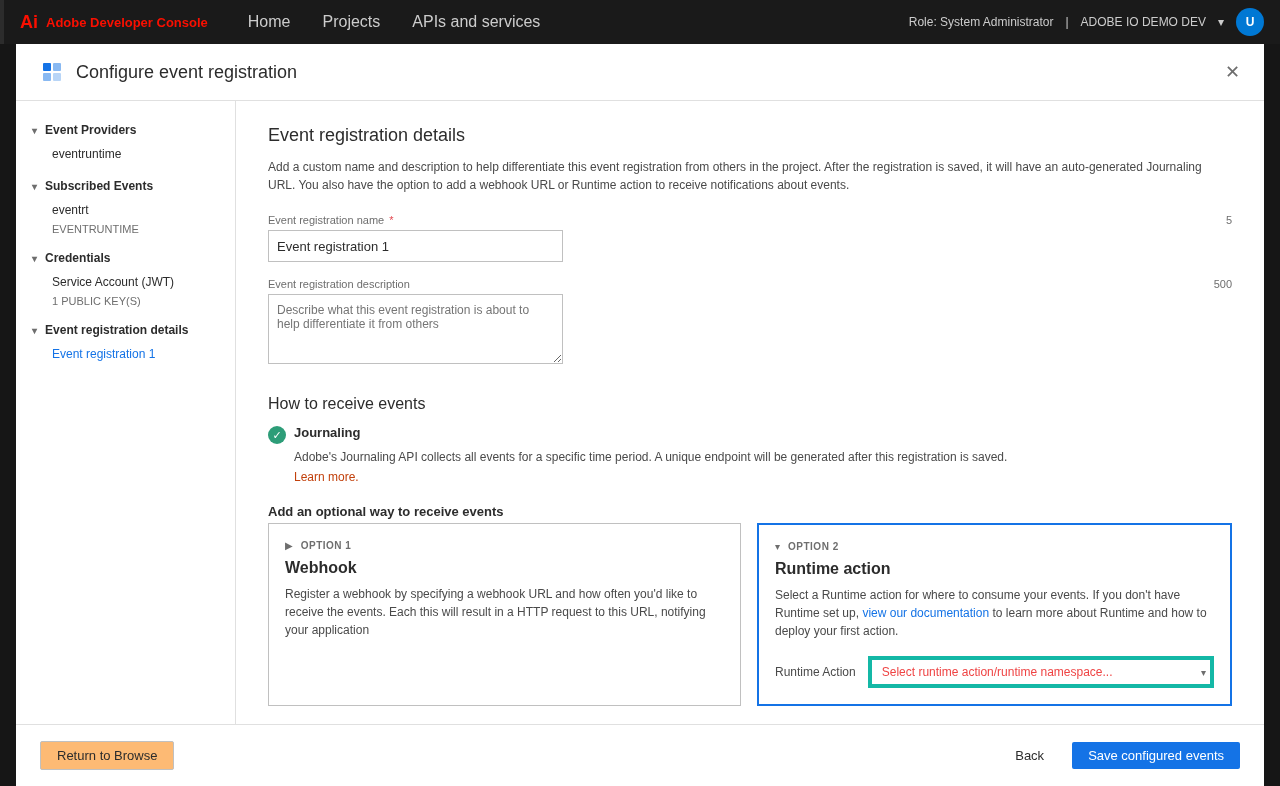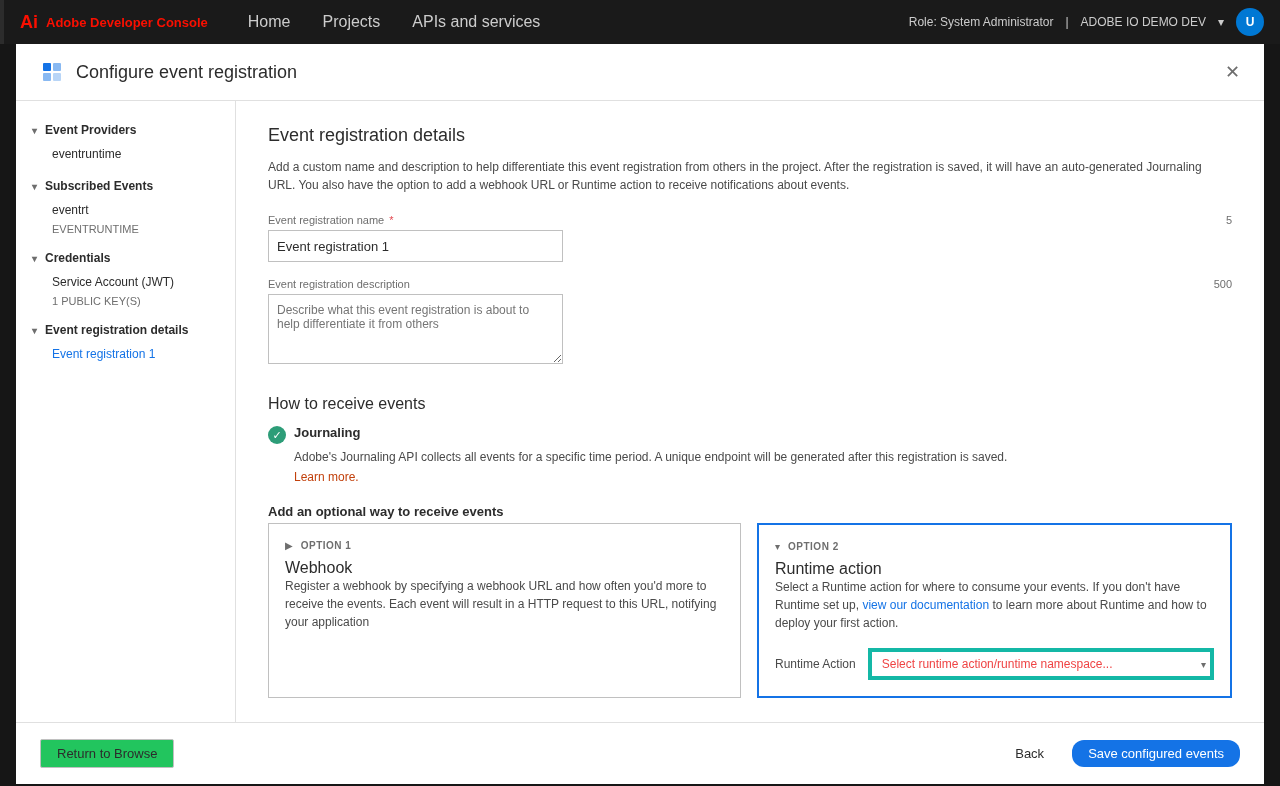--- a/index.html
+++ b/index.html
@@ -321,21 +321,22 @@
     }
     .option-label {
       font-size: 10px;
       font-weight: 600;
       color: #6e6e6e;
       letter-spacing: 0.5px;
       text-transform: uppercase;
     }
     .option-title {
       font-size: 16px;
-      font-weight: 400;
+      font-weight: 700;
+      margin-bottom: 8px;
     }
     .option-desc {
       font-size: 12px;
       color: #4a4a4a;
       line-height: 1.5;
     }
     .option-link {
       color: #1473e6;
       text-decoration: none;
     }
@@ -381,40 +382,40 @@
     
     .modal-footer {
       display: flex;
       align-items: center;
       justify-content: space-between;
       padding: 16px 24px;
       border-top: 1px solid #e0e0e0;
       flex-shrink: 0;
     }
     .btn-secondary {
-      background: #22c55e;
+      background: #fdba74;
       border: 1px solid #c0c0c0;
       padding: 6px 16px;
       font-size: 13px;
       color: #2c2c2c;
       cursor: pointer;
       border-radius: 2px;
     }
     .footer-right {
       display: flex;
       gap: 12px;
     }
     .btn-primary {
       background: #1473e6;
       border: none;
       padding: 6px 16px;
       font-size: 13px;
       color: #fff;
       cursor: pointer;
-      border-radius: 12px;
+      border-radius: 2px;
     }
     .btn-ghost {
       background: none;
       border: none;
       padding: 6px 16px;
       font-size: 13px;
       color: #2c2c2c;
       cursor: pointer;
     }
   </style>
@@ -533,21 +534,21 @@
             <p class="optional-title">Add an optional way to receive events</p>
 
             <div class="options-row">
 
               <div class="option-card">
                 <div class="option-header">
                   <span class="option-chevron">▶</span>
                   <span class="option-label">OPTION 1</span>
                 </div>
                 <div class="option-title">Webhook</div>
-                <p class="option-desc">Register a webhook by specifying a webhook URL and how often you'd more to receive the events. Each event will result in a HTTP request to this URL, notifying your application</p>
+                <p class="option-desc">Register a webhook by specifying a webhook URL and how often you'd like to receive the events. Each this will result in a HTTP request to this URL, notifying your application</p>
               </div>
 
               <div class="option-card expanded">
                 <div class="option-header">
                   <span class="option-chevron">▾</span>
                   <span class="option-label">OPTION 2</span>
                 </div>
                 <div class="option-title">Runtime action</div>
                 <p class="option-desc">
                   <span>Select a Runtime action for where to consume your events. If you don't have Runtime set up, </span><a class="option-link" href="#">view our documentation</a><span> to learn more about Runtime and how to deploy your first action.</span>

